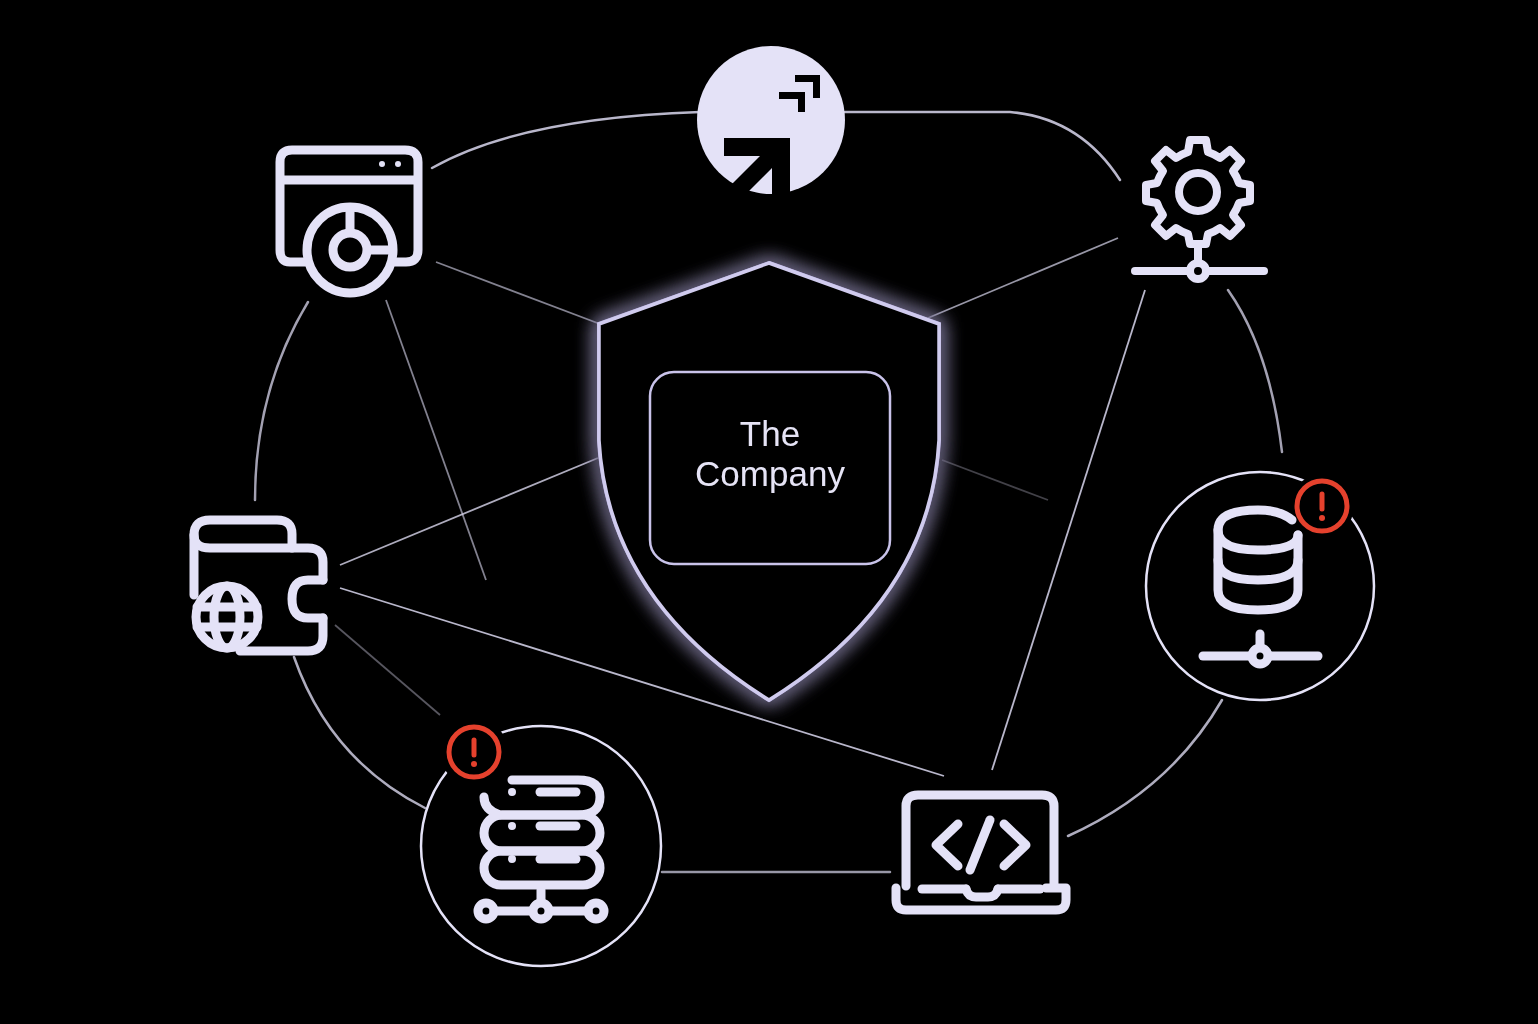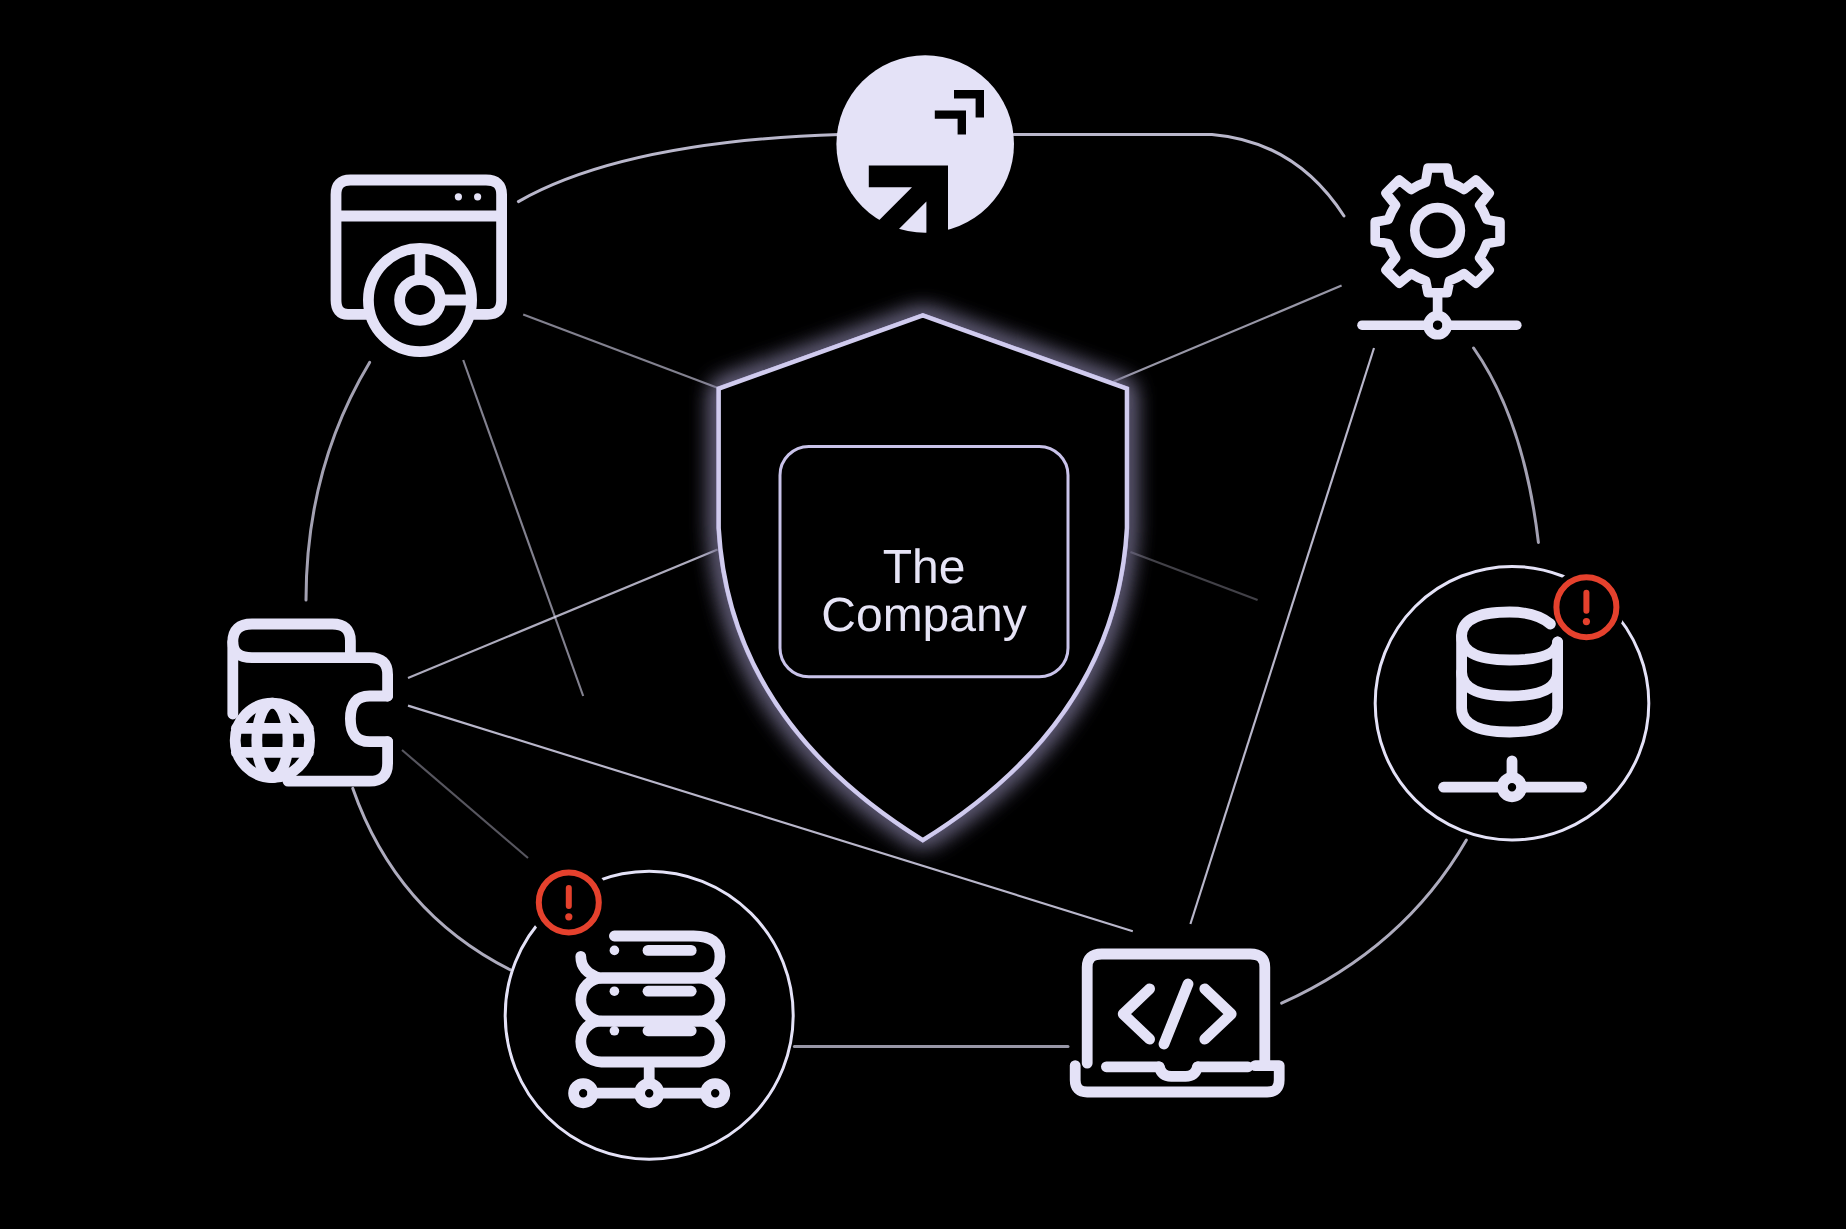--- a/index.html
+++ b/index.html
@@ -1,23 +1,23 @@
 <!DOCTYPE html>
 <html><head>
 <meta charset="utf-8">
 <style>
   html, body { margin: 0; padding: 0; background: #000; }
   body { width: 1538px; height: 1024px; overflow: hidden; position: relative; font-family: "Liberation Sans", sans-serif; }
   #diagram { position: absolute; left: 0; top: 0; width: 1538px; height: 1024px; }
   .company-label {
     position: absolute; left: 650px; top: 372px; width: 240px; height: 192px;
     display: flex; flex-direction: column; align-items: center; justify-content: center;
-    color: #e6e4f6; font-size: 40px; line-height: 40px; text-align: center;
+    color: #e6e4f6; font-size: 35px; line-height: 40px; text-align: center;
     font-family: "Liberation Sans", sans-serif;
-    padding-bottom: 28px; box-sizing: border-box; margin-top: 39px;
+    padding-bottom: 28px; box-sizing: border-box;
   }
 </style>
 </head>
 <body>
 
 <svg id="diagram" viewBox="0 0 1538 1024" xmlns="http://www.w3.org/2000/svg">
   <defs>
     <filter id="glow" x="-30%" y="-30%" width="160%" height="160%">
       <feGaussianBlur stdDeviation="10" result="b"></feGaussianBlur>
       <feMerge>

